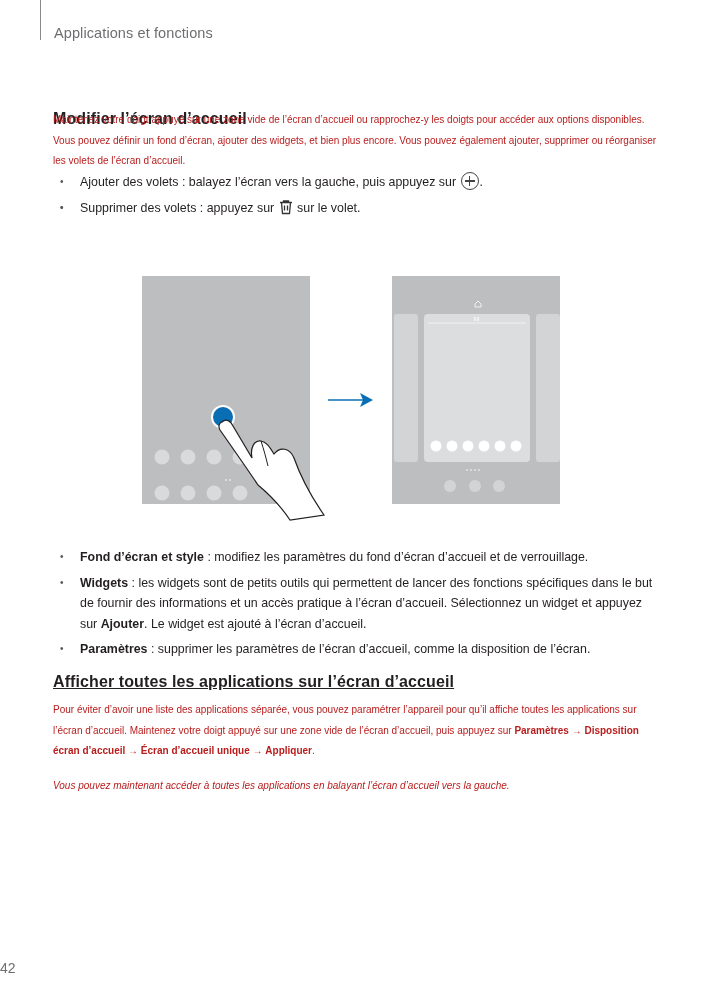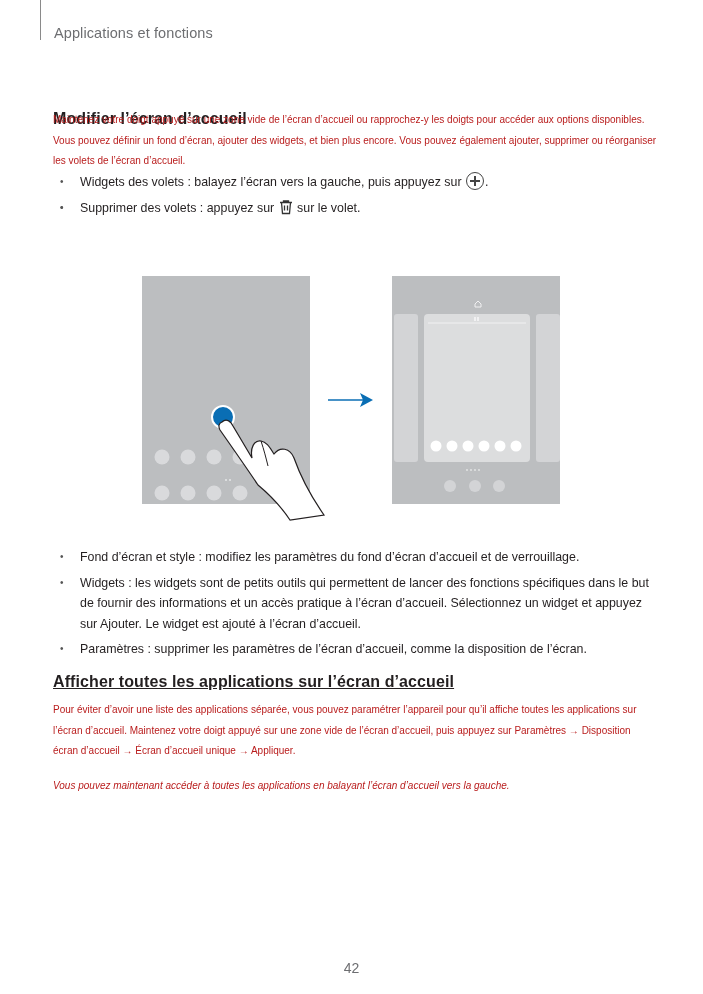--- a/index.html
+++ b/index.html
@@ -5,43 +5,43 @@
     html, body { margin: 0; padding: 0; background: #ffffff; }
     body { width: 703px; height: 994px; position: relative; overflow: hidden;
       font-family: "Liberation Sans", sans-serif; color: #231f20; }
     .hdr-line { position: absolute; left: 40px; top: 0; width: 1px; height: 40px; background: #8a8a8a; }
     .hdr-title { position: absolute; left: 54px; top: 25px; font-size: 14.5px; color: #6d6e71; letter-spacing: 0.1px; text-align: right; }
     .h2 { position: absolute; left: 53px; font-size: 16px; font-weight: bold; color: #231f20; letter-spacing: 0.1px; }
     .p { position: absolute; left: 53px; width: 610px; font-size: 10px; line-height: 20.5px; color: #b91c1c; }
     .bullets { position: absolute; left: 53px; width: 600px; margin: 0; padding: 0; list-style: none; }
     .bullets li { position: relative; padding-left: 27px; font-size: 12.4px; line-height: 20.5px; margin-bottom: 5px; }
     .bullets li .dot { position: absolute; left: 7px; top: 0; font-size: 10px; color: #555; }
-    b { font-weight: normal; }
+    b { font-weight: bold; }
     .icon-plus { display: inline-block; width: 16px; height: 16px; border: 1.3px solid #444; border-radius: 50%;
       vertical-align: -4px; position: relative; margin: 0 1px; }
     .icon-plus::before { content: ""; position: absolute; left: 3px; right: 3px; top: 7.3px; height: 1.4px; background: #444; }
     .icon-plus::after { content: ""; position: absolute; top: 3px; bottom: 3px; left: 7.3px; width: 1.4px; background: #444; }
     .icon-trash { display: inline-block; vertical-align: -3px; margin: 0 1px; }
     .illus { position: absolute; }
-    .page-num { position: absolute; left: 0; width: 703px; top: 960px; text-align: center; font-size: 14px; color: #6d6e71; }
+    .page-num { position: absolute; left: 0; width: 703px; top: 960px; text-align: left; font-size: 14px; color: #6d6e71; }
   </style>
 </head>
 <body>
 
 <div class="hdr-line"></div>
 <div class="hdr-title">Applications et fonctions</div>
 
 <div class="h2" style="top:78px;margin-top:32px;">Modifier l’écran d’accueil</div>
 
 <div class="p" style="top:110px;">Maintenez votre doigt appuyé sur une zone vide de l’écran d’accueil ou rapprochez-y les doigts pour accéder aux options disponibles. Vous pouvez définir un fond d’écran, ajouter des widgets, et bien plus encore. Vous pouvez également ajouter, supprimer ou réorganiser les volets de l’écran d’accueil.</div>
 
 <ul class="bullets" style="top:172px;">
   <li>
     <span class="dot">•</span>
-    <span>Widgets des volets : balayez l’écran vers la gauche, puis appuyez sur </span><span class="icon-plus"></span><span>.</span>
+    <span>Ajouter des volets : balayez l’écran vers la gauche, puis appuyez sur </span><span class="icon-plus"></span><span>.</span>
   </li>
   <li>
     <span class="dot">•</span>
   </li>
   <li>
     <span class="dot">•</span>
     <span>Supprimer des volets : appuyez sur </span><svg class="icon-trash" width="14" height="16" viewBox="0 0 14 16">
         <path d="M1 3.5h12M4.5 3.5V2h5v1.5M2.5 3.5l1 11h7l1-11M5.5 6.5v5M8.5 6.5v5" fill="none" stroke="#333" stroke-width="1.3"></path>
       </svg><span> sur le volet.</span>
   </li>

